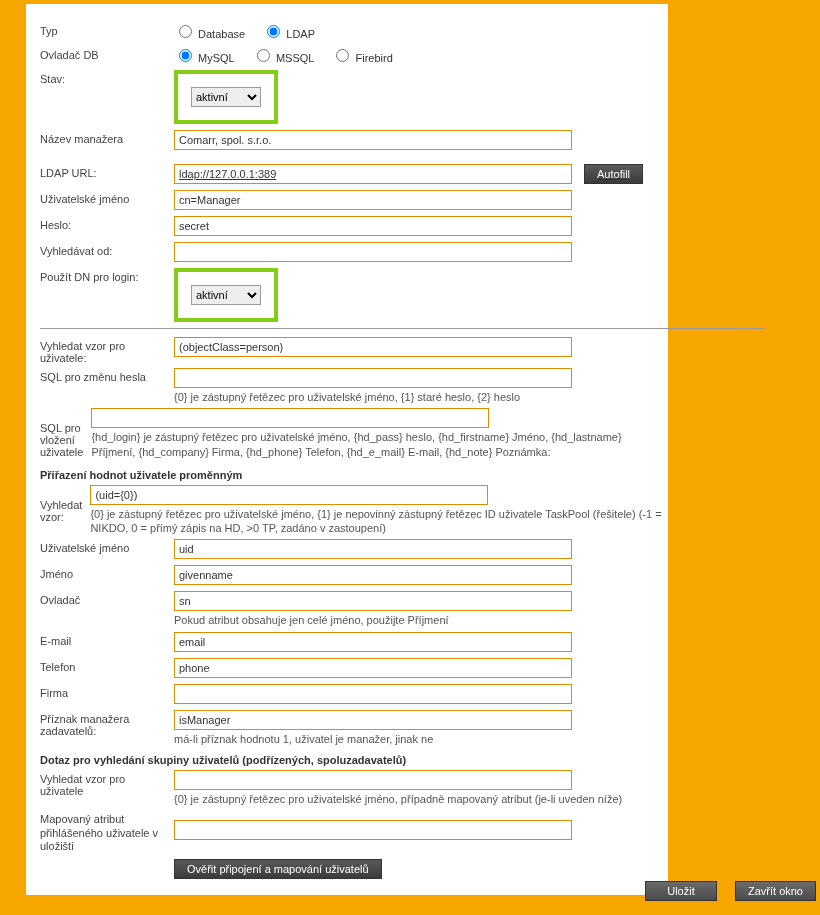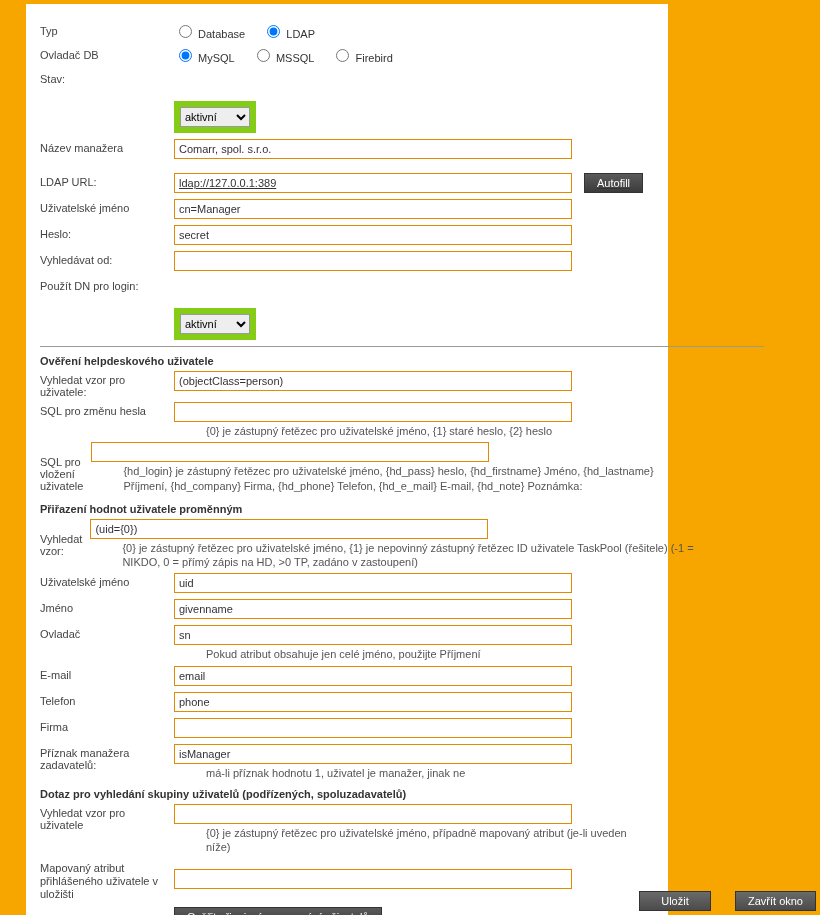--- a/index.html
+++ b/index.html
@@ -60,23 +60,22 @@
   input.ldapurl { width: 398px; }
   select {
     border: 1px solid #999;
     height: 20px;
     font-family: inherit;
     font-size: 11px;
     background: #eee;
   }
   .select-wrap {
     display: inline-block;
-    border: 6px solid #84cc16;
-    padding: 0;
-    margin-top: 31px;
+    border: 4px solid #84cc16;
+    padding: 13px;
   }
   .radio-group label {
     margin-right: 14px;
     cursor: pointer;
   }
   hr.sep {
     border: none;
     border-top: 1px solid #999;
     margin: 6px 0 8px 0;
     width: 724px;
@@ -84,41 +83,40 @@
   .section-title {
     font-weight: bold;
     color: #333;
     margin: 8px 0 4px 0;
   }
   .hint {
     font-size: 11px;
     color: #555;
     margin-top: 2px;
     line-height: 1.3;
-    margin-left: 32px;
   }
   .btn {
     background: linear-gradient(#6a6a6a, #4b4b4b);
     color: #fff;
     border: 1px solid #333;
     padding: 3px 12px;
     font-family: inherit;
     font-size: 11px;
     cursor: pointer;
   }
   .btn-dark {
     background: linear-gradient(#5a5a5a, #3b3b3b);
   }
   .footer {
     position: absolute;
     bottom: 0;
     right: 0;
     display: flex;
-    gap: 24px;
-    padding: 4px 4px 4px 0;
+    gap: 18px;
+    padding: 4px 4px 14px 0;
   }
   .footer .btn {
     min-width: 72px;
   }
 </style>
 </head>
 <body>
 
 <div class="outer">
   <div class="inner">
@@ -195,21 +193,20 @@
         <span class="select-wrap">
           <select style="width:70px;">
             <option>aktivní</option>
           </select>
         </span>
       </div>
     </div>
 
     <hr class="sep">
 
-    <div class="section-title">Ověření helpdeskového uživatele</div>
 
     <div class="row compact">
       <div class="label">Vyhledat vzor pro uživatele:</div>
       <div class="control">
         <input type="text" class="full" value="(objectClass=person)" style="">
       </div>
     </div>
 
     <div class="row compact">
       <div class="label">SQL pro změnu hesla</div>

